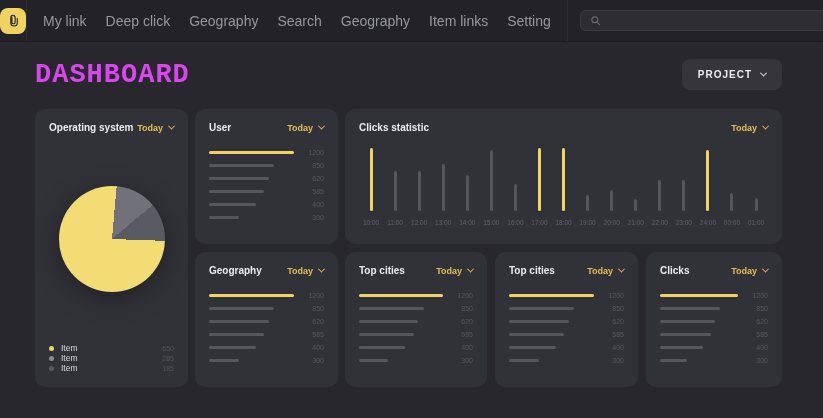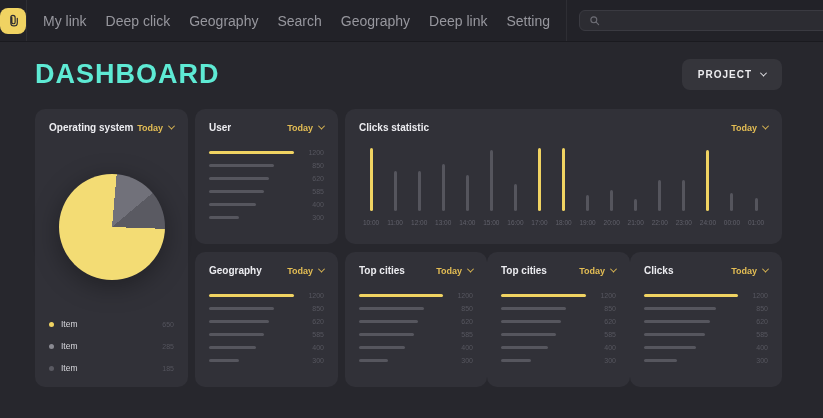--- a/index.html
+++ b/index.html
@@ -21,34 +21,34 @@
                 border-radius:6px; display:flex; align-items:center; padding:0 9px; gap:7px; }
   .search-box input { background:transparent; border:none; outline:none; color:#9a9aa1;
                       font-size:11px; width:100%; font-family:"Liberation Sans",sans-serif; }
   .search-box input::placeholder { color:#6d6d75; }
   .icon-btn { width:41px; display:flex; align-items:center; justify-content:center;
               border-left:1px solid #2e2e34; cursor:pointer; }
 
   
   .main { padding:0 41px 0 35px; }
   .header-row { margin-top:17px; display:flex; align-items:center; justify-content:space-between; }
-  .page-title { font-size:27px; font-weight:bold; letter-spacing:1px; color:#5eead4; }
+  .page-title { font-size:27px; font-weight:bold; letter-spacing:1px; color:#d946ef;font-family:Liberation Mono, monospace; }
   .project-btn { background:#35353b; border:none; border-radius:8px; color:#ececef;
                  font-size:10px; font-weight:bold; letter-spacing:1px; padding:10px 16px;
                  display:flex; align-items:center; gap:9px; cursor:pointer;
                  font-family:"Liberation Sans",sans-serif; }
   .chev { width:5px; height:5px; border-right:1.5px solid currentColor;
           border-bottom:1.5px solid currentColor; transform:rotate(45deg) translate(-1px,-1px); }
 
   
   .grid { margin-top:19px; display:flex; gap:7px; }
   .col-a { width:153px; }
   .col-b { width:143px; display:flex; flex-direction:column; gap:8px; }
   .col-c { flex:1; display:flex; flex-direction:column; gap:8px; }
-  .row-c { display:flex; gap:0; }
+  .row-c { display:flex; gap:8px; }
 
   .card { background:#313138; border-radius:10px; padding:13px 14px; }
   .card-tall { height:278px; display:flex; flex-direction:column; }
   .card-sm { height:135px; }
   .card-head { display:flex; align-items:center; justify-content:space-between; }
   .card-title { font-size:10px; font-weight:bold; color:#ececf0; }
   .today { display:flex; align-items:center; gap:6px; color:#e3bd54; font-size:9px;
            font-weight:bold; cursor:pointer; }
 
   
@@ -64,21 +64,21 @@
   .vcol { flex:1; display:flex; flex-direction:column; align-items:center; justify-content:flex-end; height:100%; }
   .vbar { width:3px; border-radius:2px; background:#55555d; }
   .vbar.hl { background:#f0d362; }
   .vlabels { display:flex; margin-top:8px; }
   .vlabel { flex:1; text-align:center; font-size:6.5px; color:#60606a; white-space:nowrap; }
 
   
   .pie-zone { flex:1; display:flex; align-items:center; justify-content:center; }
   .pie { width:106px; height:106px; border-radius:50%;
          box-shadow:0 6px 26px rgba(0,0,0,0.35); }
-  .legend { display:flex; flex-direction:column; gap:14px; padding-bottom:2px; }
+  .legend { display:flex; flex-direction:column; gap:2px; padding-bottom:2px; }
   .lrow { display:flex; align-items:center; height:8px; }
   .ldot { width:5px; height:5px; border-radius:50%; margin-right:7px; }
   .llabel { font-size:8.5px; color:#d9d9de; flex:1; }
   .lval { font-size:7px; color:#54545d; }
 </style>
 </head>
 <body>
 
 <div class="navbar">
   <div class="logo-wrap">
@@ -90,21 +90,21 @@
       </span>
     </div>
   </div>
 
   <div class="nav-links">
     <span class="nav-link">My link</span>
     <span class="nav-link">Deep click</span>
     <span class="nav-link">Geography</span>
     <span class="nav-link">Search</span>
     <span class="nav-link">Geography</span>
-    <span class="nav-link">Deep link</span>
+    <span class="nav-link">Item links</span>
     <span class="nav-link">Setting</span>
   </div>
 
   <div class="search-wrap">
     <div class="search-box">
       <span style="display:flex;">
         <svg width="11" height="11" viewBox="0 0 16 16" fill="none" stroke="#6d6d75" stroke-width="1.6" stroke-linecap="round">
           <circle cx="7" cy="7" r="4.3"></circle>
             <line x1="10.4" y1="10.4" x2="14" y2="14"></line>
         </svg>

